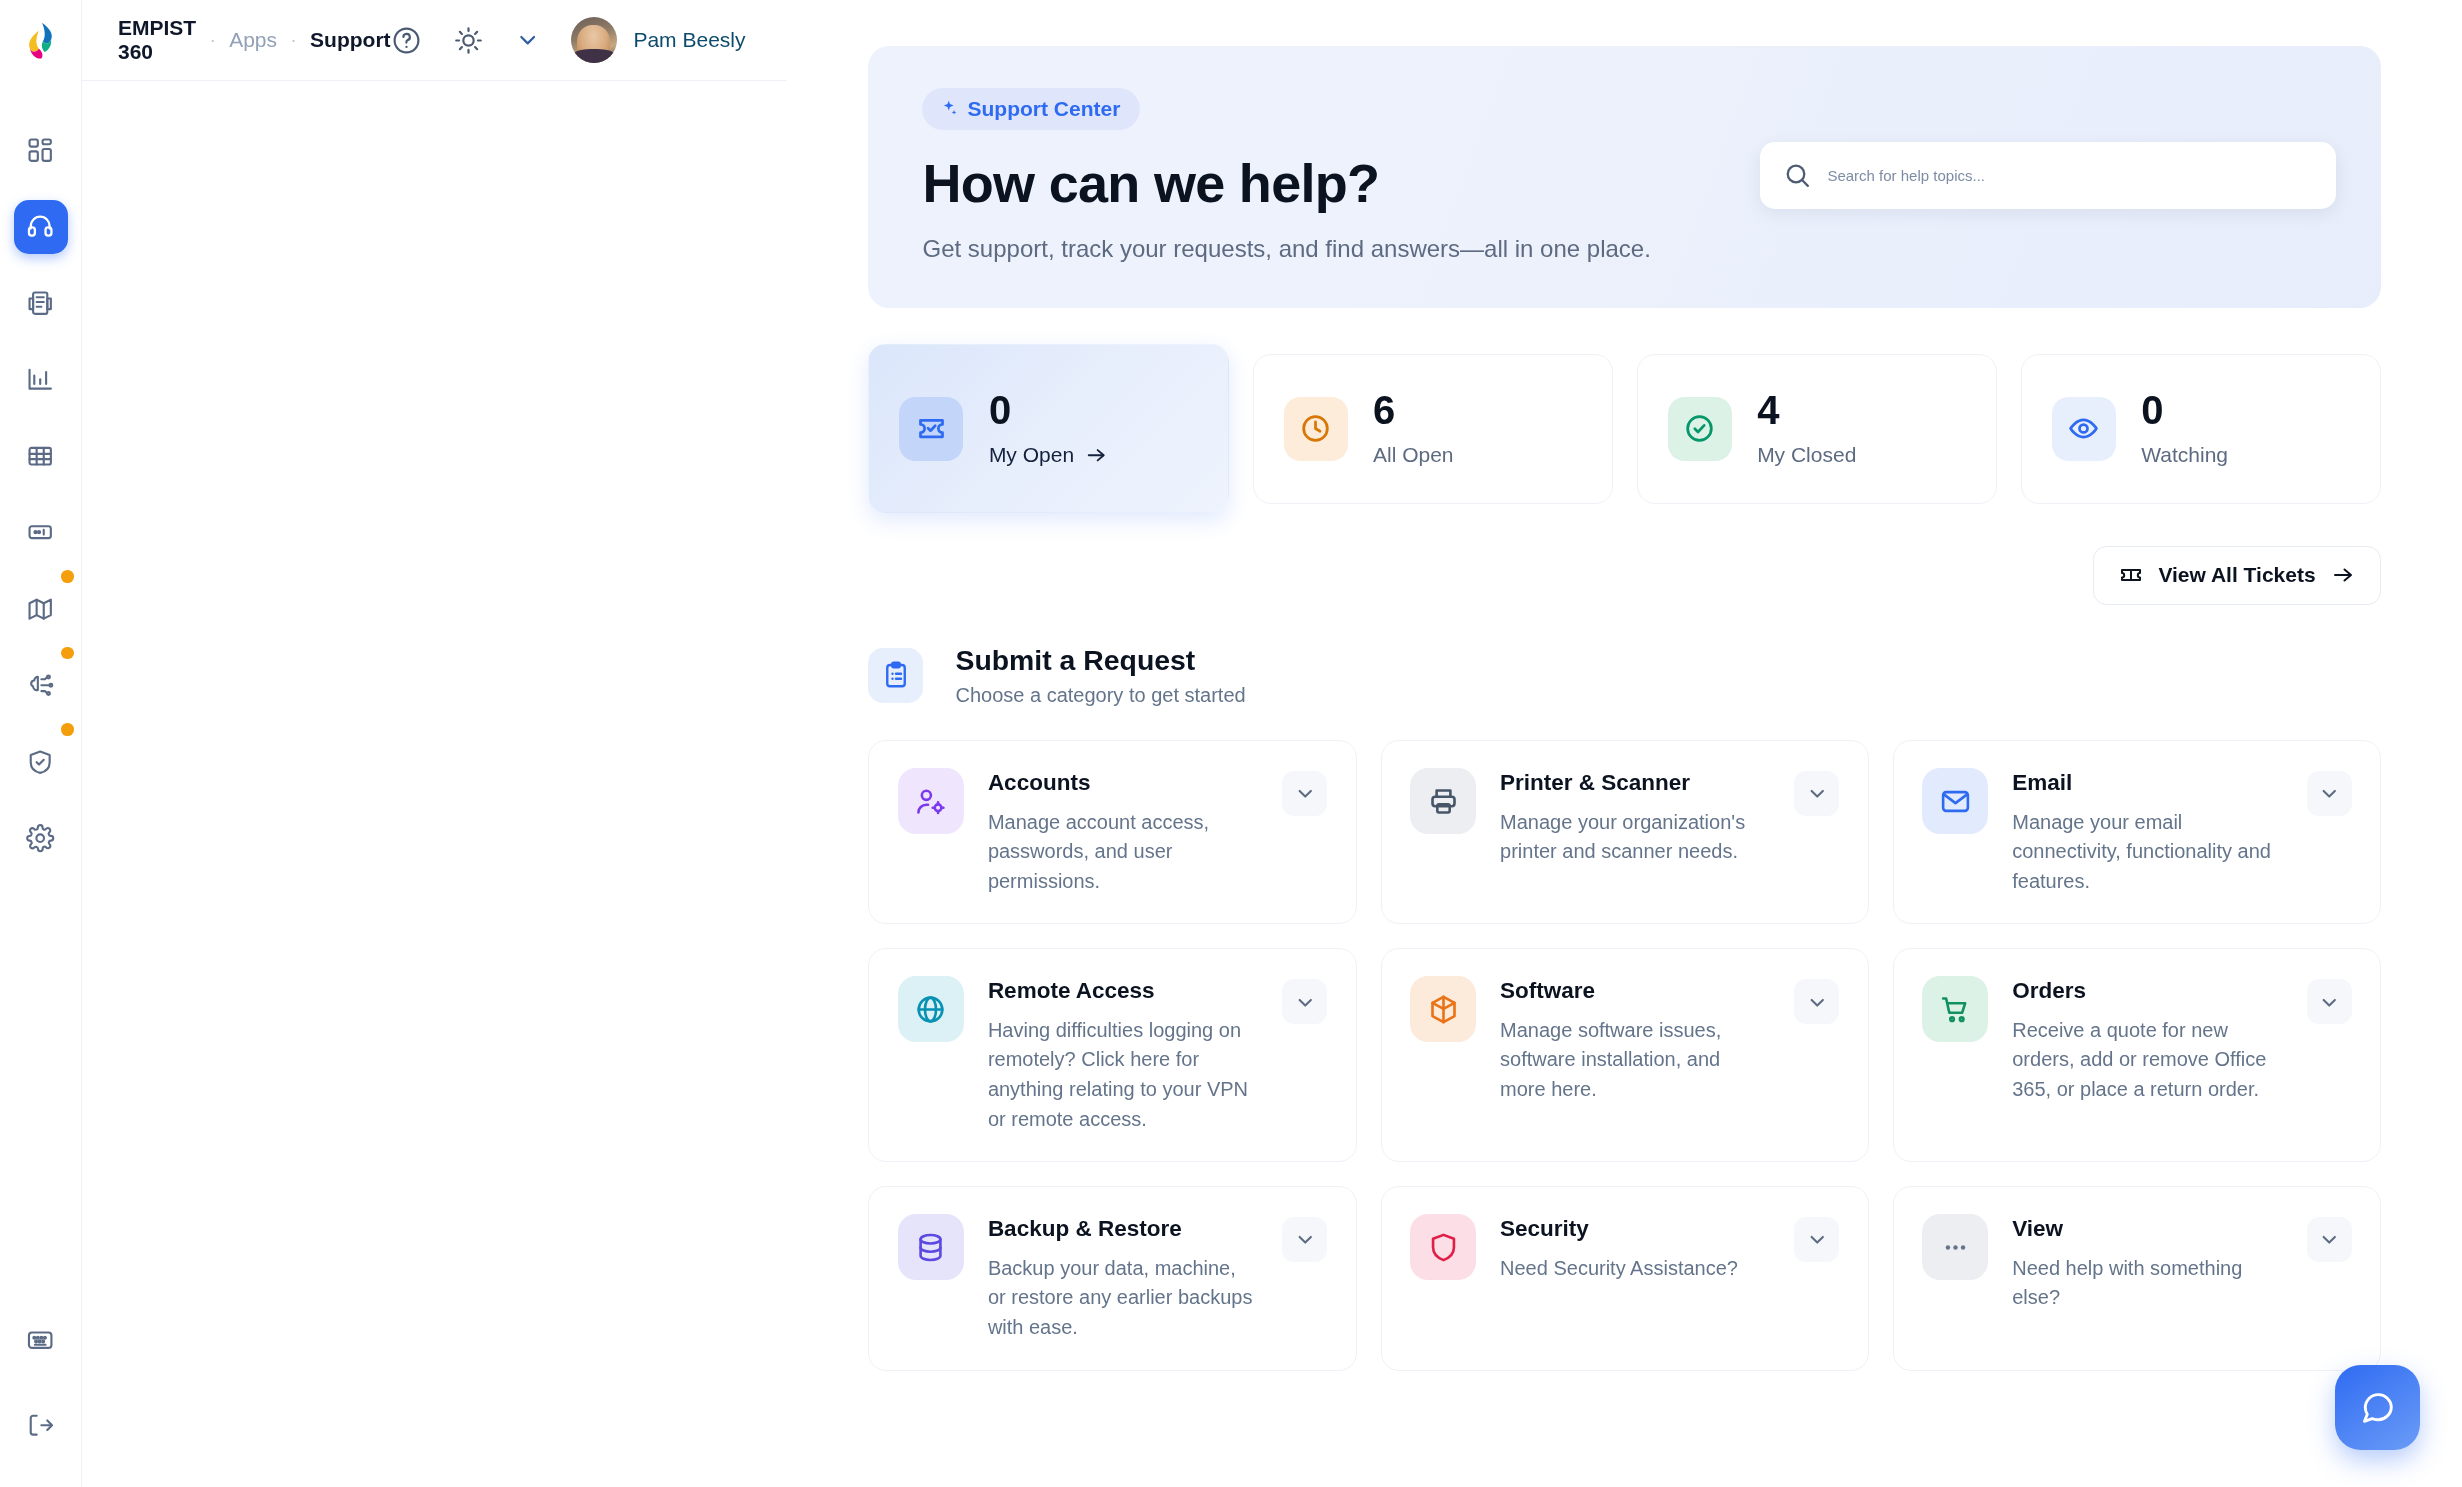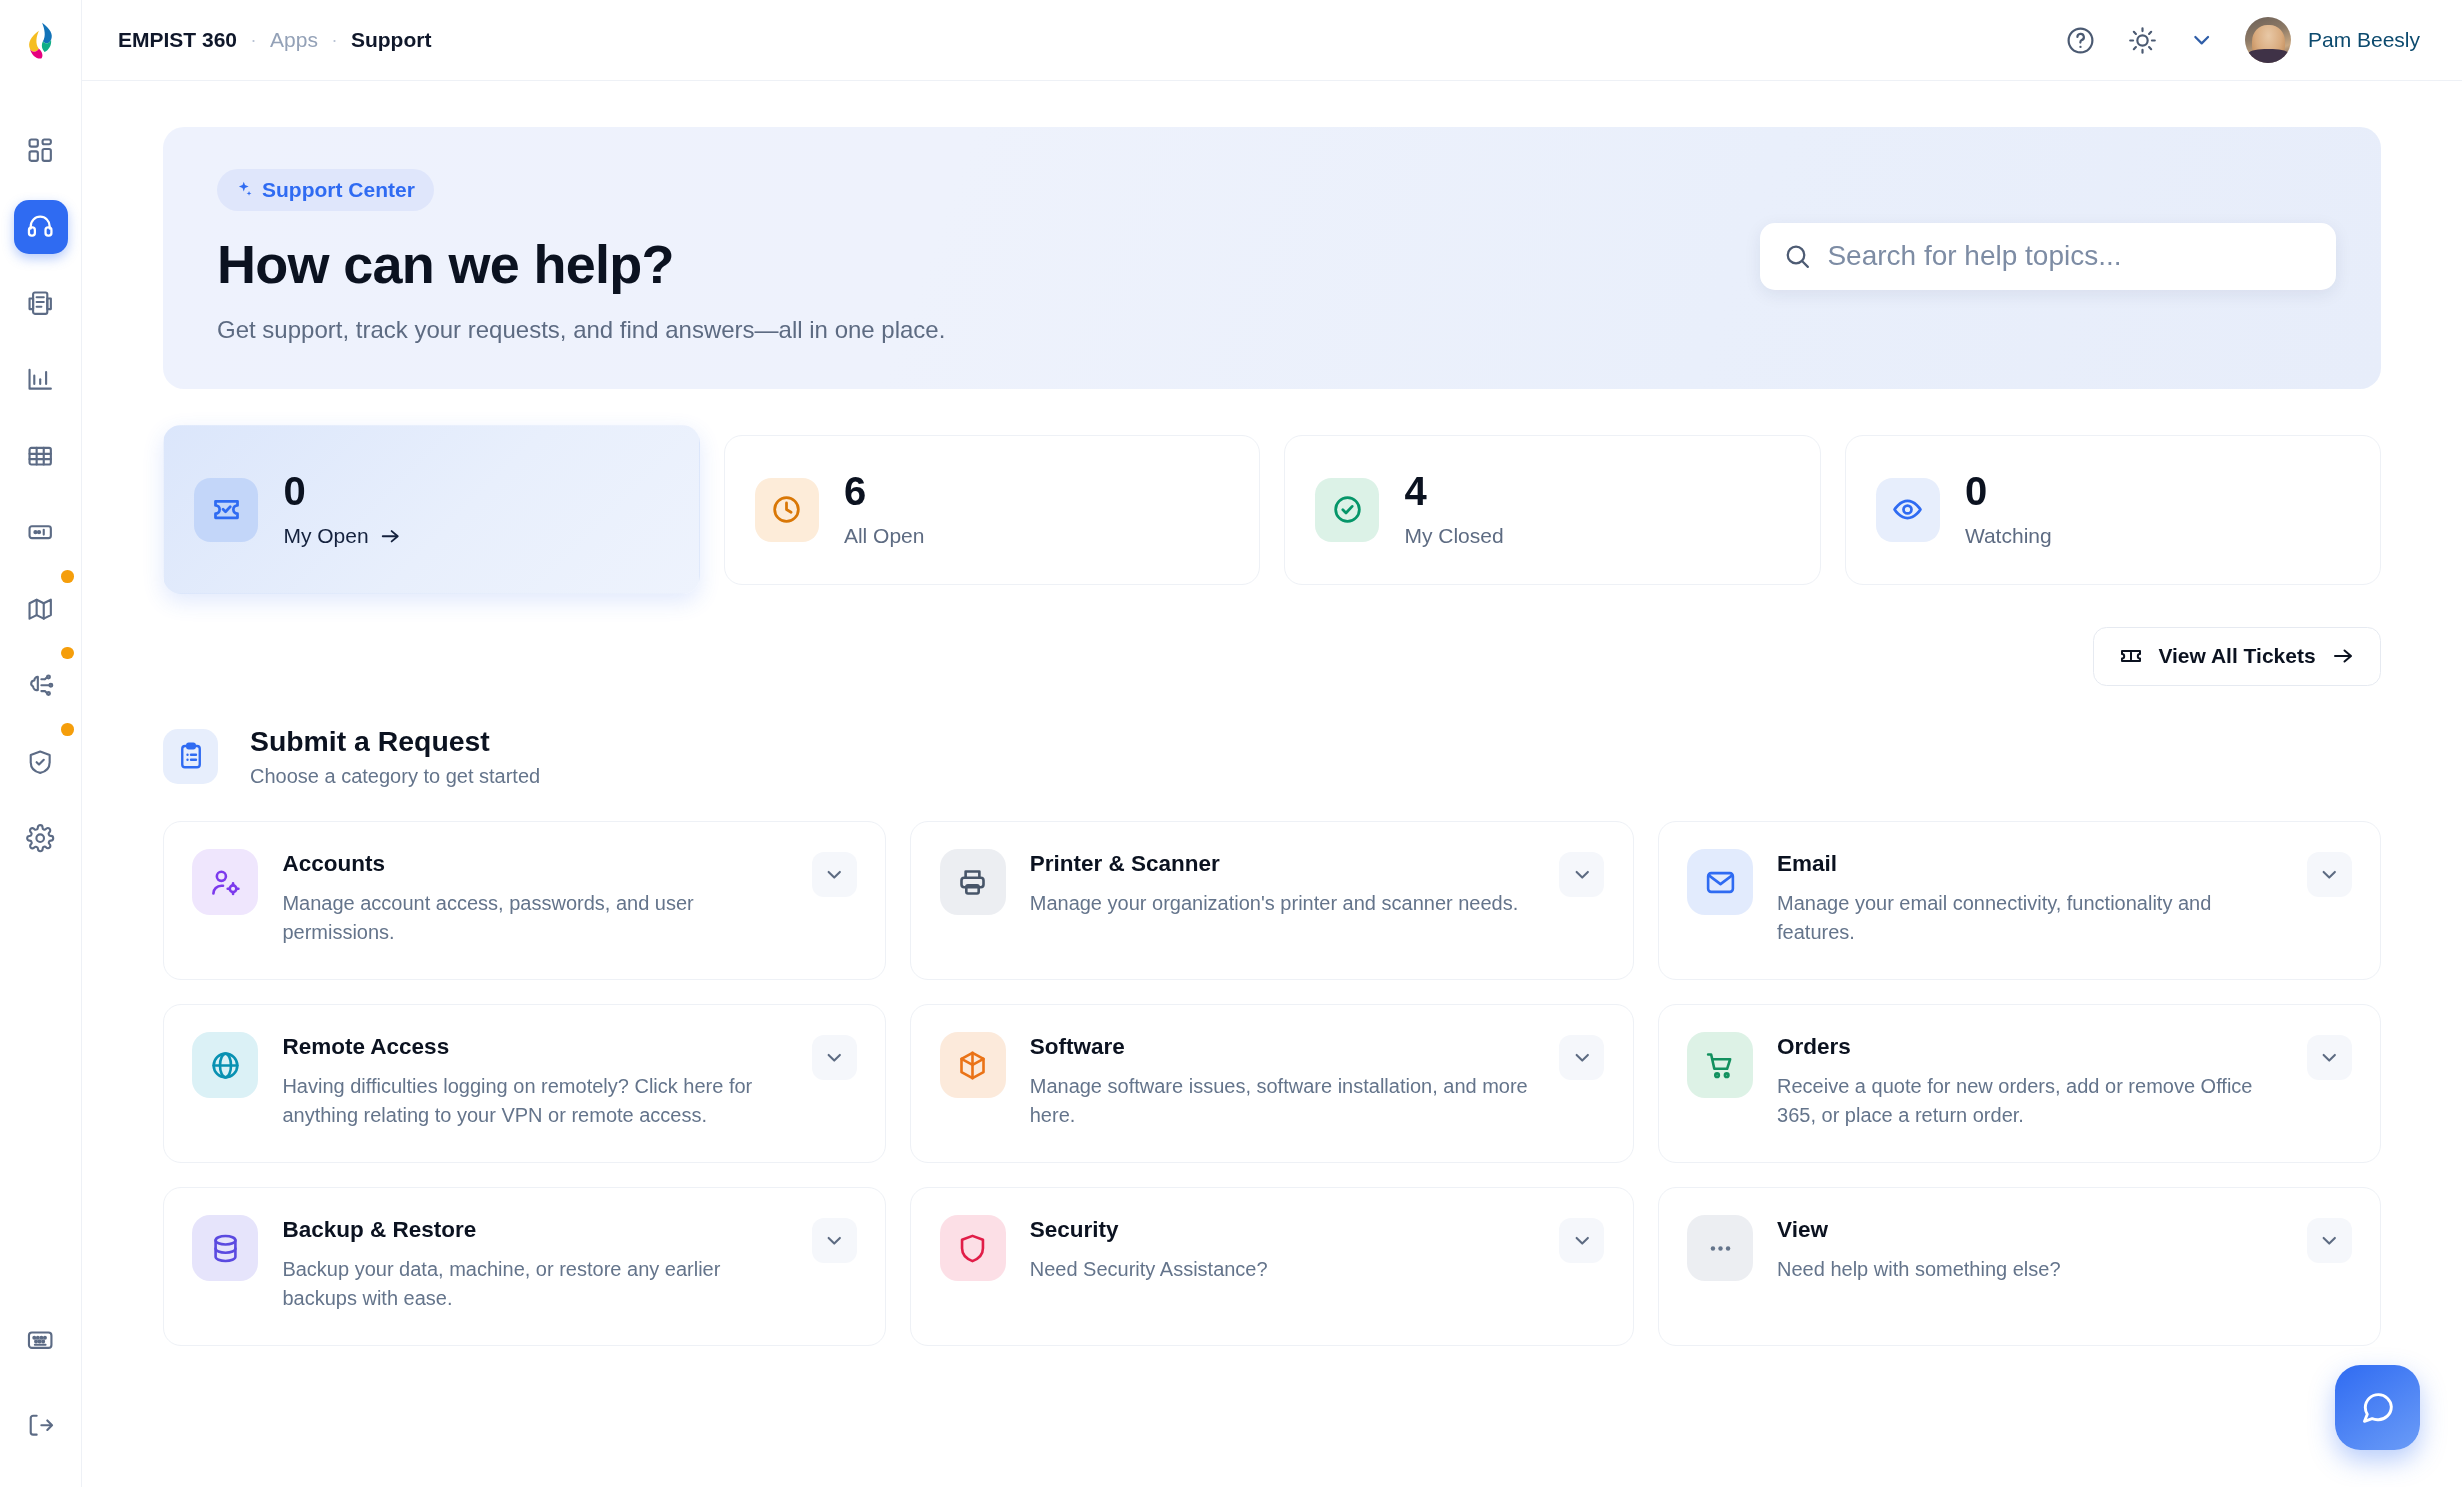--- a/index.html
+++ b/index.html
@@ -30,21 +30,21 @@
   .nav-btn.active { background: #2f6bf2; color: #ffffff; box-shadow: 0 4.5px 12px rgba(47,107,242,.35); }
   .nav-btn svg { width: 28.4px; height: 28.4px; }
   .dot {
     position: absolute; top: -12px; right: -6px;
     width: 12.7px; height: 12.7px; border-radius: 50%;
     background: #f59e0b;
   }
   .nav-bottom { position: absolute; bottom: 36px; display: flex; flex-direction: column; align-items: center; gap: 31px; }
 
   
-  .main { flex: 1; display: flex; flex-direction: column; min-width: 0; }
+  .main { flex: 1; display: flex; min-width: 0; }
 
   
   .topbar {
     height: 81px; flex: 0 0 81px;
     border-bottom: 1.5px solid #eef1f6;
     display: flex; align-items: center; justify-content: space-between;
     padding: 0 42px 0 36px; background: #fff;
   }
   .crumbs { display: flex; align-items: center; gap: 13.5px; font-size: 21px; }
   .crumb-strong { font-weight: 700; color: #0f172a; }
@@ -94,21 +94,21 @@
   .hero p { font-size: 24px; color: #5d6b82; margin-top: 22.5px; }
   .hero-search {
     width: 576px; height: 67px; background: #fff;
     border-radius: 15px; box-shadow: 0 4.5px 16.5px rgba(23,43,77,.08);
     display: flex; align-items: center; gap: 16.5px; padding: 0 22.5px;
     flex: 0 0 576px;
   }
   .hero-search svg { width: 28.4px; height: 28.4px; color: #4d5b73; flex: 0 0 28.4px; }
   .hero-search input {
     border: 0; outline: 0; background: transparent; width: 100%;
-    font-size: 28px; color: #0f172a; font-family: "Liberation Sans", sans-serif;
+    font-size: 15px; color: #0f172a; font-family: "Liberation Sans", sans-serif;
   }
   .hero-search input::placeholder { color: #7d8ca4; }
 
   
   .stats { display: grid; grid-template-columns: repeat(4, 1fr); gap: 24px; margin-top: 46px; }
   .stat {
     background: #fff; border: 1.5px solid #eef1f6; border-radius: 18px;
     padding: 28.4px 30px; display: flex; align-items: center; gap: 25.4px;
     min-height: 150px; cursor: pointer;
   }

